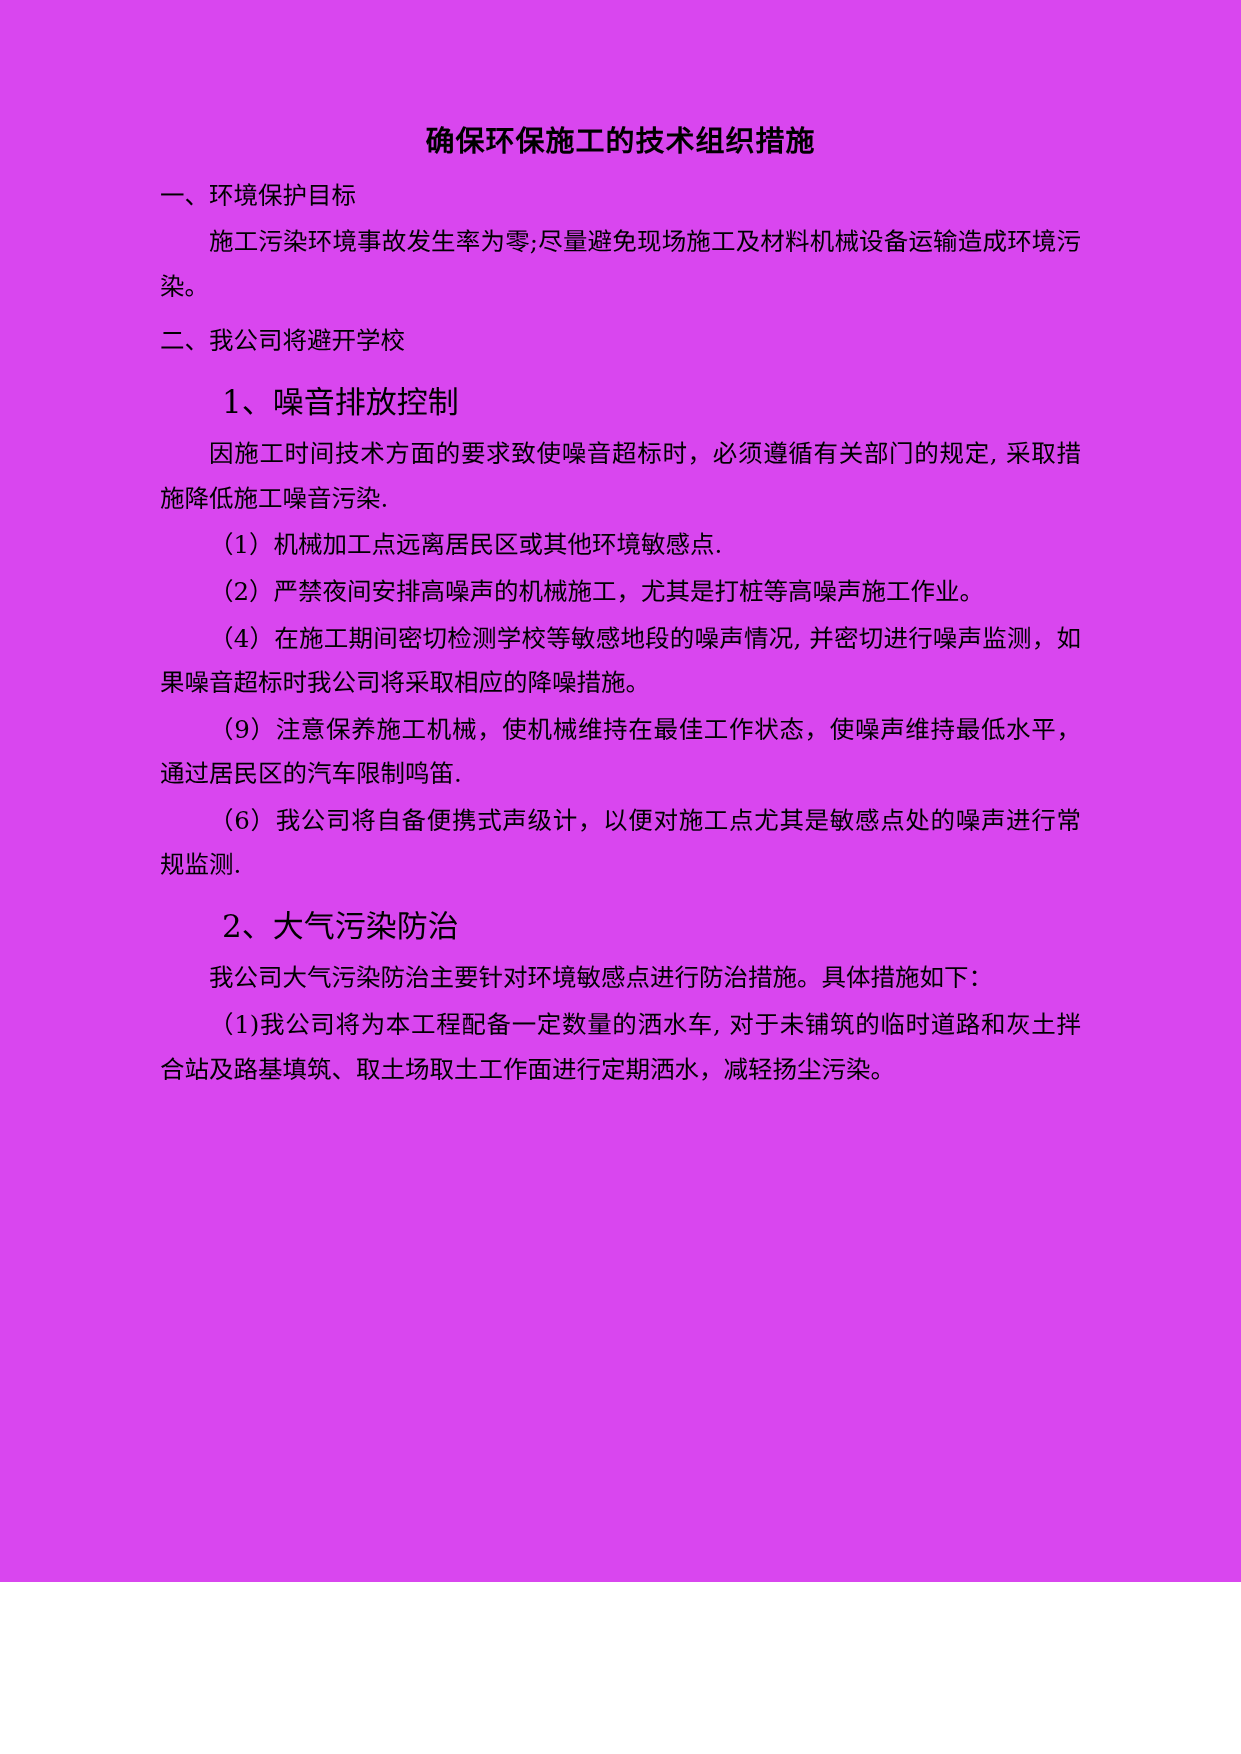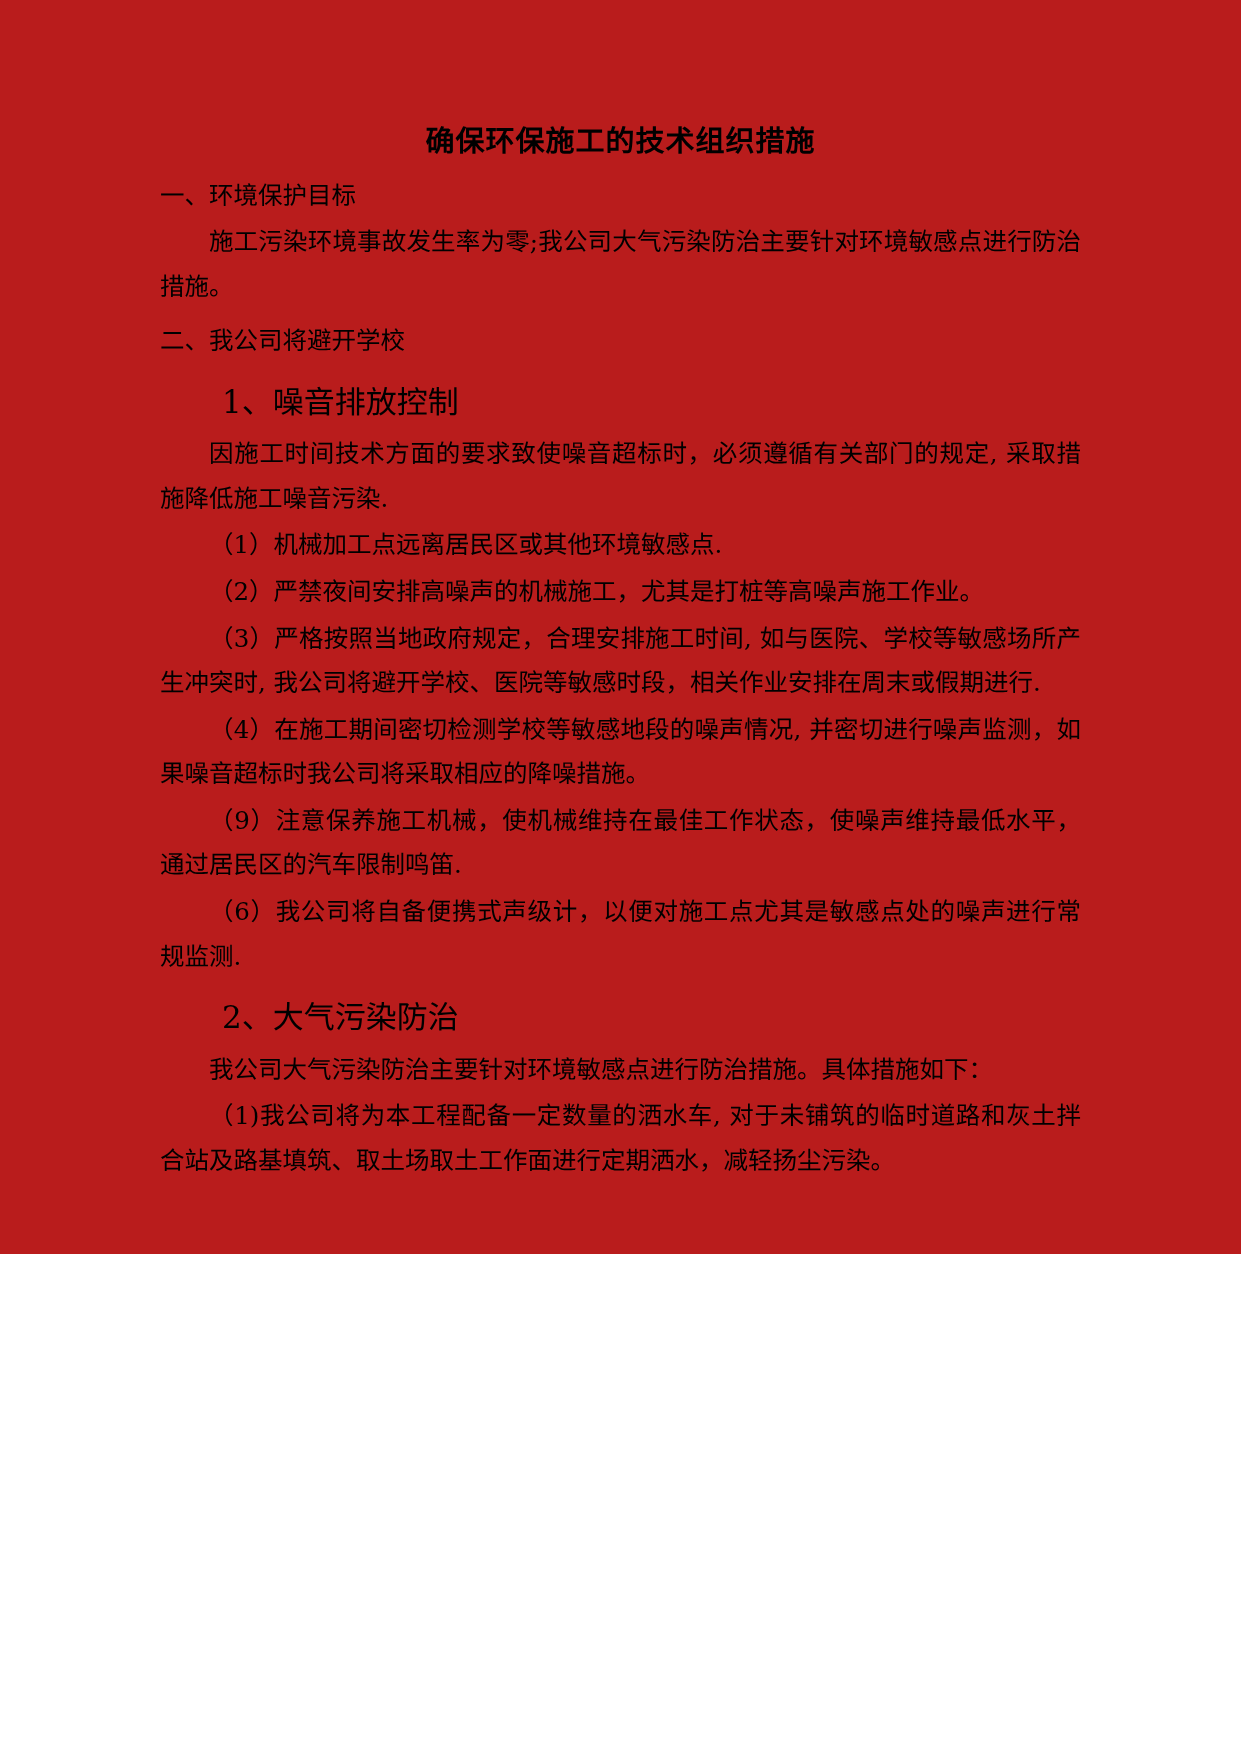--- a/index.html
+++ b/index.html
@@ -2,22 +2,22 @@
 <html lang="zh-CN"><head>
 <meta charset="utf-8">
 <style>
   html, body {
     margin: 0;
     padding: 0;
     background: #ffffff;
   }
   .page {
     width: 1241px;
-    height: 1254px;
-    background: #b91c1c;
+    height: 1582px;
+    background: #d946ef;
     box-sizing: border-box;
     padding: 120px 160px 100px 160px;
     font-family: "DejaVu Serif", "Liberation Serif", serif;
     color: #000000;
     position: relative;
   }
   .doc-title {
     text-align: center;
     font-size: 29px;
     font-weight: bold;
@@ -57,33 +57,32 @@
 </head>
 <body>
 
 <div class="page">
 
   <h1 class="doc-title">确保环保施工的技术组织措施</h1>
 
 
   <p class="heading block-gap">一、环境保护目标</p>
 
-  <p class="indent para">施工污染环境事故发生率为零;我公司大气污染防治主要针对环境敏感点进行防治措施。</p>
+  <p class="indent para">施工污染环境事故发生率为零;尽量避免现场施工及材料机械设备运输造成环境污染。</p>
 
   <p class="heading block-gap">二、我公司将避开学校</p>
 
   <p class="subheading block-gap">1、噪音排放控制</p>
 
   <p class="indent para">因施工时间技术方面的要求致使噪音超标时，必须遵循有关部门的规定, 采取措施降低施工噪音污染.</p>
 
   <p class="indent para">（1）机械加工点远离居民区或其他环境敏感点.</p>
 
   <p class="indent para">（2）严禁夜间安排高噪声的机械施工，尤其是打桩等高噪声施工作业。</p>
 
-  <p class="indent para">（3）严格按照当地政府规定，合理安排施工时间, 如与医院、学校等敏感场所产生冲突时, 我公司将避开学校、医院等敏感时段，相关作业安排在周末或假期进行.</p>
 
   <p class="indent para">（4）在施工期间密切检测学校等敏感地段的噪声情况, 并密切进行噪声监测，如果噪音超标时我公司将采取相应的降噪措施。</p>
 
   <p class="indent para">（9）注意保养施工机械，使机械维持在最佳工作状态，使噪声维持最低水平，通过居民区的汽车限制鸣笛.</p>
 
   <p class="indent para">（6）我公司将自备便携式声级计，以便对施工点尤其是敏感点处的噪声进行常规监测.</p>
 
   <p class="subheading block-gap">2、大气污染防治</p>
 
   <p class="indent para">我公司大气污染防治主要针对环境敏感点进行防治措施。具体措施如下：</p>

